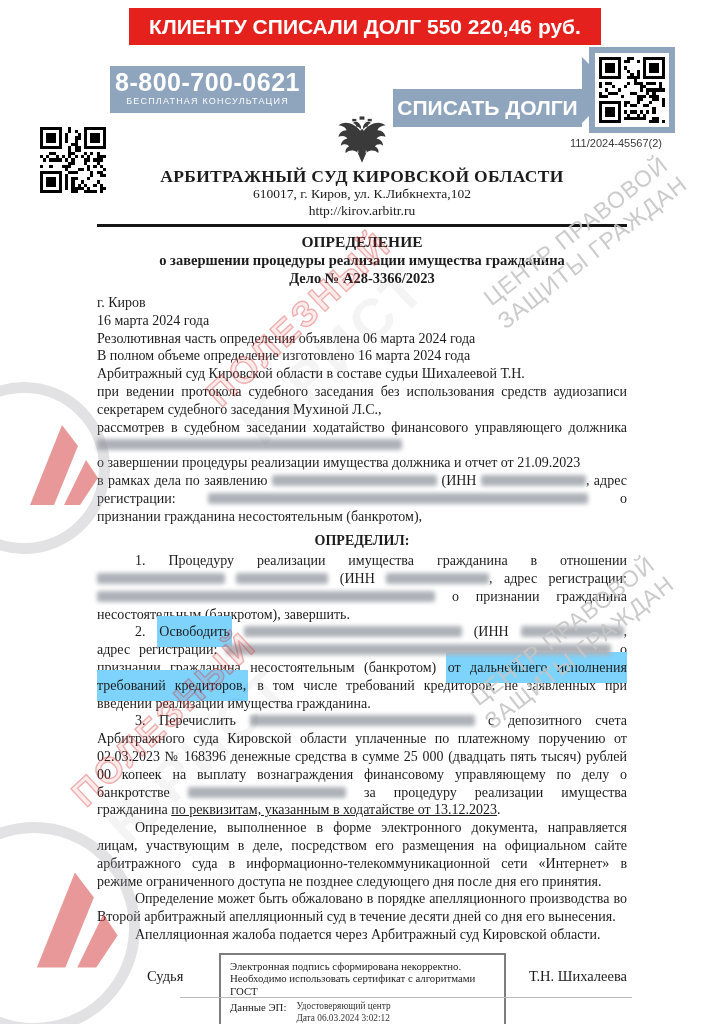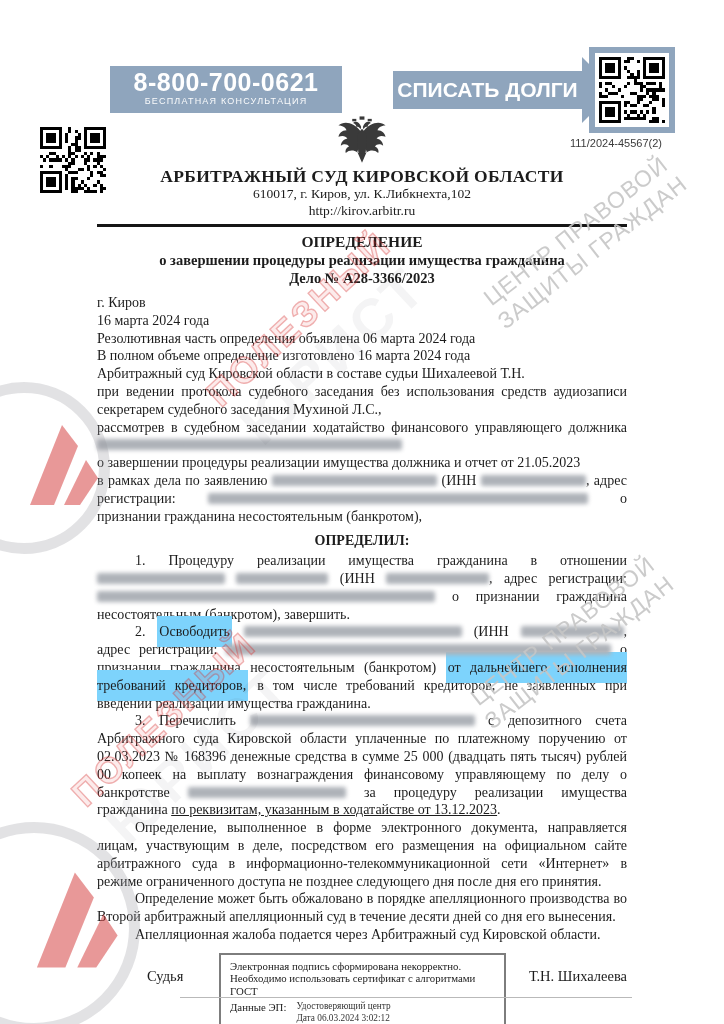--- a/index.html
+++ b/index.html
@@ -3,25 +3,25 @@
 <meta charset="utf-8">
 <style>
   *{margin:0;padding:0;box-sizing:border-box}
   html,body{background:#9a9a9a}
   .page{position:relative;width:724px;height:1024px;margin:0 auto;background:#fff;overflow:hidden;
         font-family:"Liberation Serif",serif;color:#1c1c1c}
   
   .banner{position:absolute;left:129px;top:8px;width:472px;height:37px;background:#e5211e;
           display:flex;align-items:center;justify-content:center;
           font-family:"Liberation Sans",sans-serif;font-weight:bold;font-size:21px;color:#fff;z-index:6}
-  .btn-phone{position:absolute;left:110px;top:66px;width:232px;height:47px;background:#8fa5bd;
+  .btn-phone{position:absolute;left:110px;top:66px;width:195px;height:47px;background:#8fa5bd;
           text-align:center;font-family:"Liberation Sans",sans-serif;color:#fff;padding-top:3px;z-index:6;cursor:pointer}
   .btn-phone .num{font-size:25px;font-weight:bold;line-height:27px;letter-spacing:.5px}
   .btn-phone .sub{font-size:9px;letter-spacing:1.2px;opacity:.95}
-  .btn-cta{position:absolute;left:393px;top:71px;width:189px;height:38px;background:#8fa5bd;
+  .btn-cta{position:absolute;left:393px;top:89px;width:189px;height:38px;background:#8fa5bd;
           display:flex;align-items:center;justify-content:center;font-family:"Liberation Sans",sans-serif;
           font-weight:bold;font-size:21px;color:#fff;z-index:6;cursor:pointer}
   .cta-arrow{position:absolute;left:582px;top:57px;width:0;height:0;z-index:6;
           border-top:33px solid transparent;border-bottom:33px solid transparent;border-left:33px solid #8fa5bd}
   .qr-frame{position:absolute;left:589px;top:47px;width:86px;height:86px;background:#fff;
           border:6px solid #8fa5bd;padding:4px;z-index:7}
   .qr-left{position:absolute;left:40px;top:127px;width:66px;height:66px;z-index:5}
   .qr svg,.qr-frame svg,.qr-left svg{width:100%;height:100%;display:block}
   .doc-ref{position:absolute;left:570px;top:137px;font-family:"Liberation Sans",sans-serif;
           font-size:11px;color:#3b3b3b;z-index:5}
@@ -63,20 +63,21 @@
   .stamp .rows{font-size:9.3px;line-height:11.6px;color:#333}
   .sig-name{flex:1;text-align:right;padding-top:15px;font-size:14.5px}
   .endline{position:absolute;left:180px;top:997px;width:452px;border-top:1.5px solid #b9b9b9;z-index:3}
   .eagle{position:absolute;left:336px;top:113px;width:52px;height:54px;z-index:3}
 </style>
 </head>
 <body>
 
 <div class="page">
 
+  <div class="banner">КЛИЕНТУ СПИСАЛИ ДОЛГ 550 220,46 руб.</div>
   <div class="btn-phone">
     <div class="num">8-800-700-0621</div>
     <div class="sub">БЕСПЛАТНАЯ КОНСУЛЬТАЦИЯ</div>
   </div>
   <div class="btn-cta">СПИСАТЬ ДОЛГИ</div>
   <div class="cta-arrow"></div>
   <div class="qr-frame qr">
       <svg xmlns="http://www.w3.org/2000/svg" viewBox="0 0 21 21" shape-rendering="crispEdges">
         <rect width="21" height="21" fill="#fff"></rect>
         <rect x="9" y="0" width="1" height="1"></rect>
@@ -357,21 +358,21 @@
     <div class="t-case">Дело № А28-3366/2023</div>
 
     <div class="docbody">
         <p class="para left"><span>г. Киров</span></p>
         <p class="para left"><span>16 марта 2024 года</span></p>
         <p class="para left"><span>Резолютивная часть определения объявлена 06 марта 2024 года</span></p>
         <p class="para left"><span>В полном объеме определение изготовлено 16 марта 2024 года</span></p>
         <p class="para left"><span>Арбитражный суд Кировской области в составе судьи Шихалеевой Т.Н.</span></p>
         <p class="para"><span>при ведении протокола судебного заседания без использования средств аудиозаписи секретарем судебного заседания Мухиной Л.С.,</span></p>
         <p class="para"><span>рассмотрев в судебном заседании ходатайство финансового управляющего должника </span><span class="rd" style="width: 305px;"></span></p>
-        <p class="para left"><span>о завершении процедуры реализации имущества должника и отчет от 21.05.2023</span></p>
+        <p class="para left"><span>о завершении процедуры реализации имущества должника и отчет от 21.09.2023</span></p>
         <p class="para"><span>в рамках дела по заявлению </span><span class="rd" style="width: 165px;"></span><span> (ИНН </span><span class="rd" style="width: 105px;"></span><span>, адрес регистрации: </span><span class="rd" style="width: 380px;"></span><span> о признании гражданина несостоятельным (банкротом),</span></p>
         <p class="para center bold gap"><span>ОПРЕДЕЛИЛ:</span></p>
         <p class="para ind"><span>1. Процедуру реализации имущества гражданина в отношении </span><span class="rd" style="width: 128px;"></span><span> </span><span class="rd" style="width: 92px;"></span><span> (ИНН </span><span class="rd" style="width: 103px;"></span><span>, адрес регистрации: </span><span class="rd" style="width: 338px;"></span><span> о признании гражданина несостоятельным (банкротом), завершить.</span></p>
         <p class="para ind"><span>2. </span><span class="hl">Освободить</span><span> </span><span class="rd" style="width: 218px;"></span><span> (ИНН </span><span class="rd" style="width: 103px;"></span><span>, адрес регистрации: </span><span class="rd" style="width: 385px;"></span><span> о признании гражданина несостоятельным (банкротом) </span><span class="hl">от дальнейшего исполнения требований кредиторов,</span><span> в том числе требований кредиторов, не заявленных при введении реализации имущества гражданина.</span></p>
         <p class="para ind"><span>3. Перечислить </span><span class="rd" style="width: 225px;"></span><span> с депозитного счета Арбитражного суда Кировской области уплаченные по платежному поручению от 02.03.2023 № 168396 денежные средства в сумме 25 000 (двадцать пять тысяч) рублей 00 копеек на выплату вознаграждения финансовому управляющему по делу о банкротстве </span><span class="rd" style="width: 158px;"></span><span> за процедуру реализации имущества гражданина </span><span class="ul">по реквизитам, указанным в ходатайстве от 13.12.2023</span><span>.</span></p>
         <p class="para ind"><span>Определение, выполненное в форме электронного документа, направляется лицам, участвующим в деле, посредством его размещения на официальном сайте арбитражного суда в информационно-телекоммуникационной сети «Интернет» в режиме ограниченного доступа не позднее следующего дня после дня его принятия.</span></p>
         <p class="para ind"><span>Определение может быть обжаловано в порядке апелляционного производства во Второй арбитражный апелляционный суд в течение десяти дней со дня его вынесения.</span></p>
         <p class="para left ind"><span>Апелляционная жалоба подается через Арбитражный суд Кировской области.</span></p>
       </div>
 

